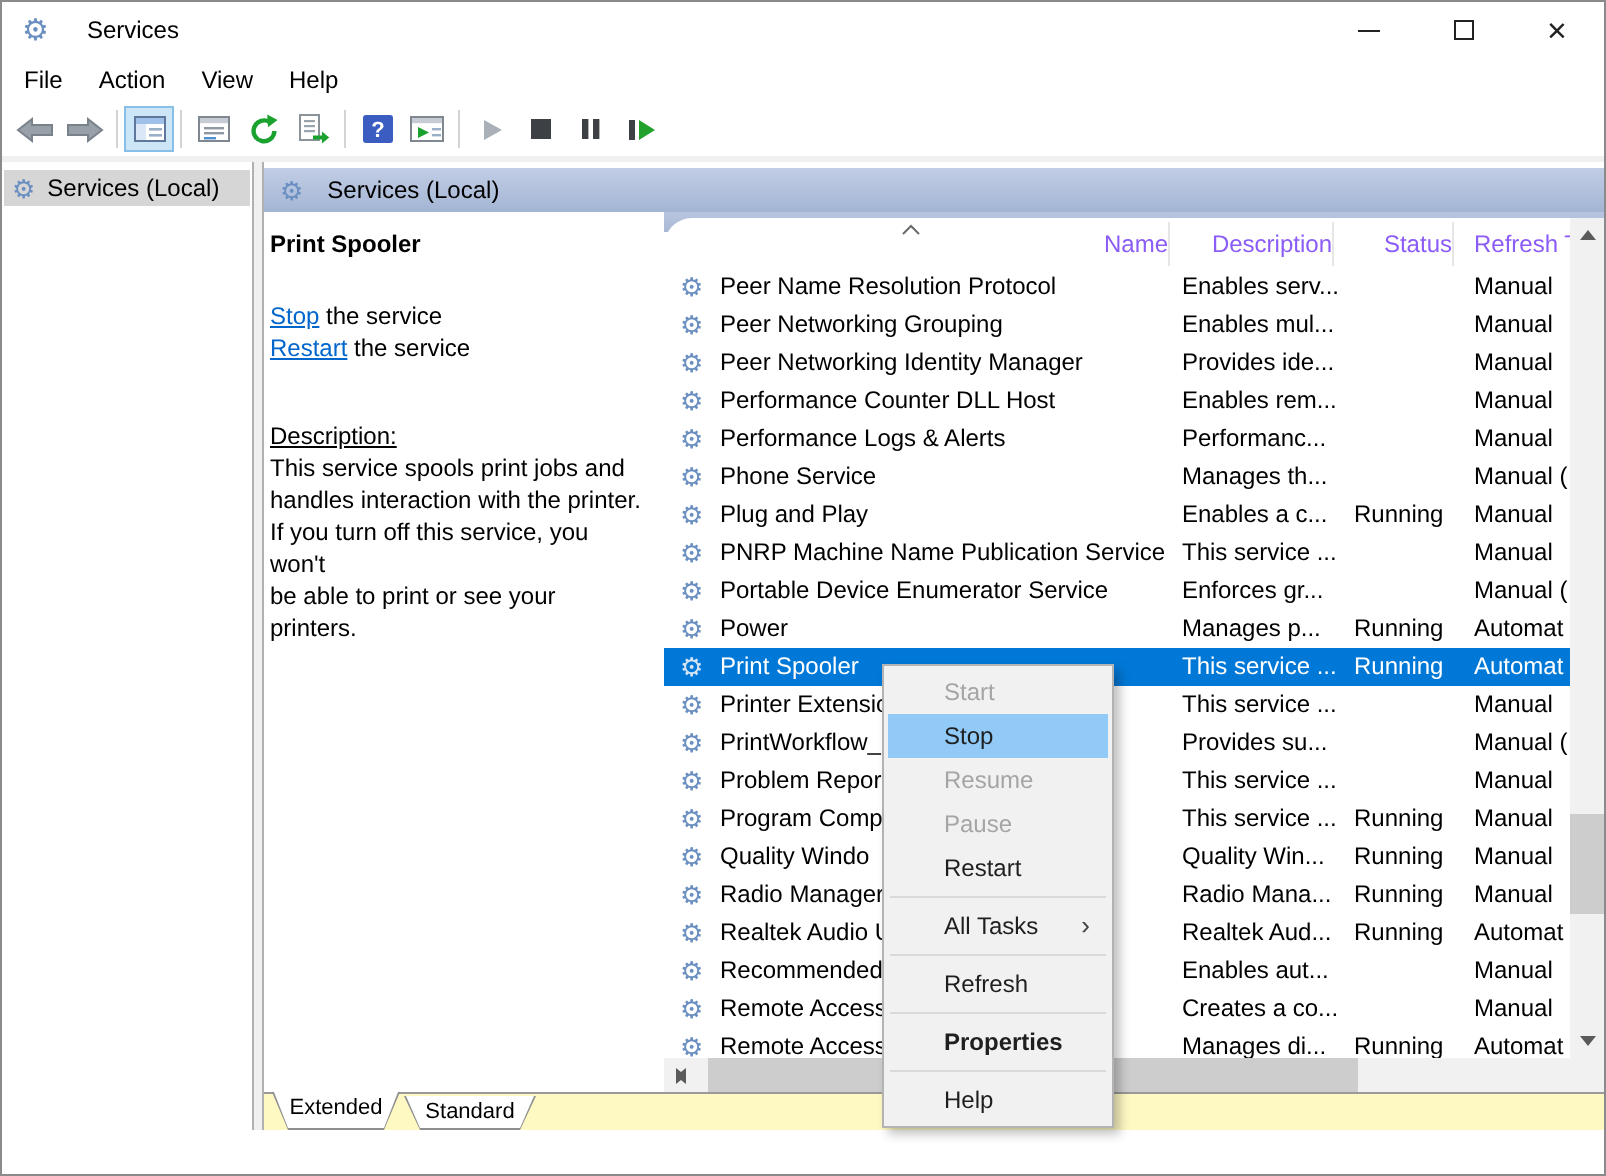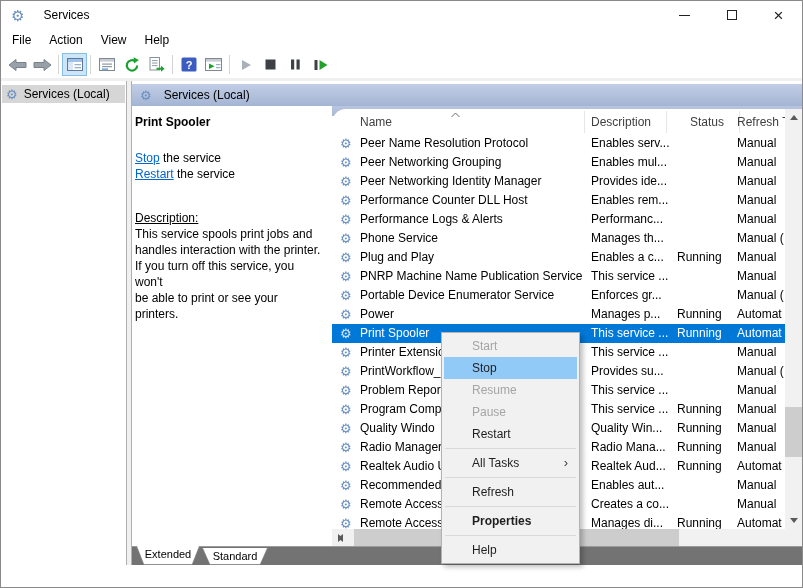--- a/index.html
+++ b/index.html
@@ -45,24 +45,24 @@
   .info { position:absolute; left:0; top:0; width:200px; bottom:0; background:#fff; padding:9px 8px 0 3px; }
   .svc-title { font-weight:bold; margin-bottom:21px; }
   .link-line { line-height:16px; }
   .link { color:#0066cc; text-decoration:underline; }
   .desc-label { margin-top:28px; line-height:16px;text-decoration:underline; }
   .desc-line { line-height:16px; }
 
   
   .list-panel { position:absolute; left:200px; top:3px; right:0; bottom:0; background:#fff; border-top-left-radius:14px; }
   .lheader { position:absolute; top:2px; left:0; right:17px; height:22px; }
-  .hcell { position:absolute; top:0; height:22px; line-height:22px; color:#404040; overflow:hidden; white-space:nowrap; border-right:1px solid #e6e6e6; }
+  .hcell { position:absolute; top:0; height:22px; line-height:22px; color:#8b5cf6; overflow:hidden; white-space:nowrap; border-right:1px solid #e6e6e6;text-align:right; }
   .h-name  { left:0;    width:253px; padding-left:28px; }
   .h-desc  { left:253px; width:82px; padding-left:6px; }
-  .h-status{ left:348px; width:60px; padding-left:10px; }
+  .h-status{ left:335px; width:60px; padding-left:10px; }
   .h-start { left:395px; width:61px; padding-left:10px; border-right:none; }
   .sort-caret { position:absolute; left:118px; top:1px; }
 
   .rows { position:absolute; top:25px; left:0; right:17px; bottom:17px; overflow:hidden; }
   .row { position:relative; height:19px; white-space:nowrap; }
   .cell { position:absolute; top:0; height:19px; line-height:19px; overflow:hidden; }
   .c-name  { left:0;    width:253px; padding-left:28px; }
   .row .gear { position:absolute; left:8px; top:3px; }
   .c-desc  { left:253px; width:85px; padding-left:6px; }
   .c-status{ left:335px; width:60px; padding-left:10px; }
@@ -77,35 +77,35 @@
   .tri-up   { width:0; height:0; border-left:4px solid transparent; border-right:4px solid transparent; border-bottom:5px solid #5a5a5a; }
   .tri-down { width:0; height:0; border-left:4px solid transparent; border-right:4px solid transparent; border-top:5px solid #5a5a5a; }
   .tri-left { width:0; height:0; border-top:4px solid transparent; border-bottom:4px solid transparent; border-right:5px solid #5a5a5a; }
   .tri-right{ width:0; height:0; border-top:4px solid transparent; border-bottom:4px solid transparent; border-left:5px solid #5a5a5a; }
   .v-thumb { position:absolute; left:0; right:0; top:298px; height:50px; background:#cdcdcd; }
   .hscroll { position:absolute; left:0; right:0; bottom:0; height:17px; background:#f1f1f1; }
   .sb-left { left:0; top:0; } .sb-right { right:0; top:0; }
   .h-thumb { position:absolute; top:0; bottom:0; left:22px; width:325px; background:#cdcdcd; }
 
   
-  .tabstrip { position:absolute; bottom:0; left:0; right:0; height:19px; background:#737373; border-top:1px solid #9a9a9a; }
+  .tabstrip { position:absolute; bottom:0; left:0; right:0; height:19px; background:#fef9c3; border-top:1px solid #9a9a9a; }
   .tab { position:absolute; }
   .tab-shape { position:absolute; inset:0; clip-path:polygon(0 0,100% 0,calc(100% - 8px) 100%,8px 100%); background:#8f8f8f; }
   .tab-fill  { position:absolute; inset:0 1px 1px 1px; clip-path:polygon(0 0,100% 0,calc(100% - 7px) 100%,7px 100%); background:#fff; }
   .tab-label { position:absolute; inset:0; text-align:center; line-height:17px; font-size:11px; }
   .tab.active   { left:4px;  top:-1px; width:64px; height:19px; }
   .tab.inactive { left:70px; top:1px;  width:66px; height:17px; }
 
   
   .statusbar { position:absolute; bottom:0; left:0; right:0; height:22px; background:#f0f0f0;
                border-top:1px solid #dadada; line-height:21px; padding-left:5px; }
   .sb-div { position:absolute; top:3px; bottom:3px; width:1px; background:#d2d2d2; }
 
   
-  .ctx-menu { position:absolute; left:440px; top:331px; width:139px; background:#f1f1f1;
+  .ctx-menu { position:absolute; left:440px; top:331px; width:116px; background:#f1f1f1;
               border:1px solid #b3b3b3; box-shadow:3px 3px 5px rgba(0,0,0,.25); padding:2px 0; z-index:50; }
   .mi { height:22px; line-height:22px; margin:0 2px; padding-left:28px; position:relative; color:#1f1f1f; }
   .mi.disabled { color:#a5a5a5; }
   .mi.highlight { background:#91c9f7; }
   .mi.bold { font-weight:bold; }
   .msep { height:1px; background:#d9d9d9; margin:3px 3px; }
   .submenu-arrow { position:absolute; right:9px; top:0; font-size:13px; color:#444; }
 </style>
 </head>
 <body>

